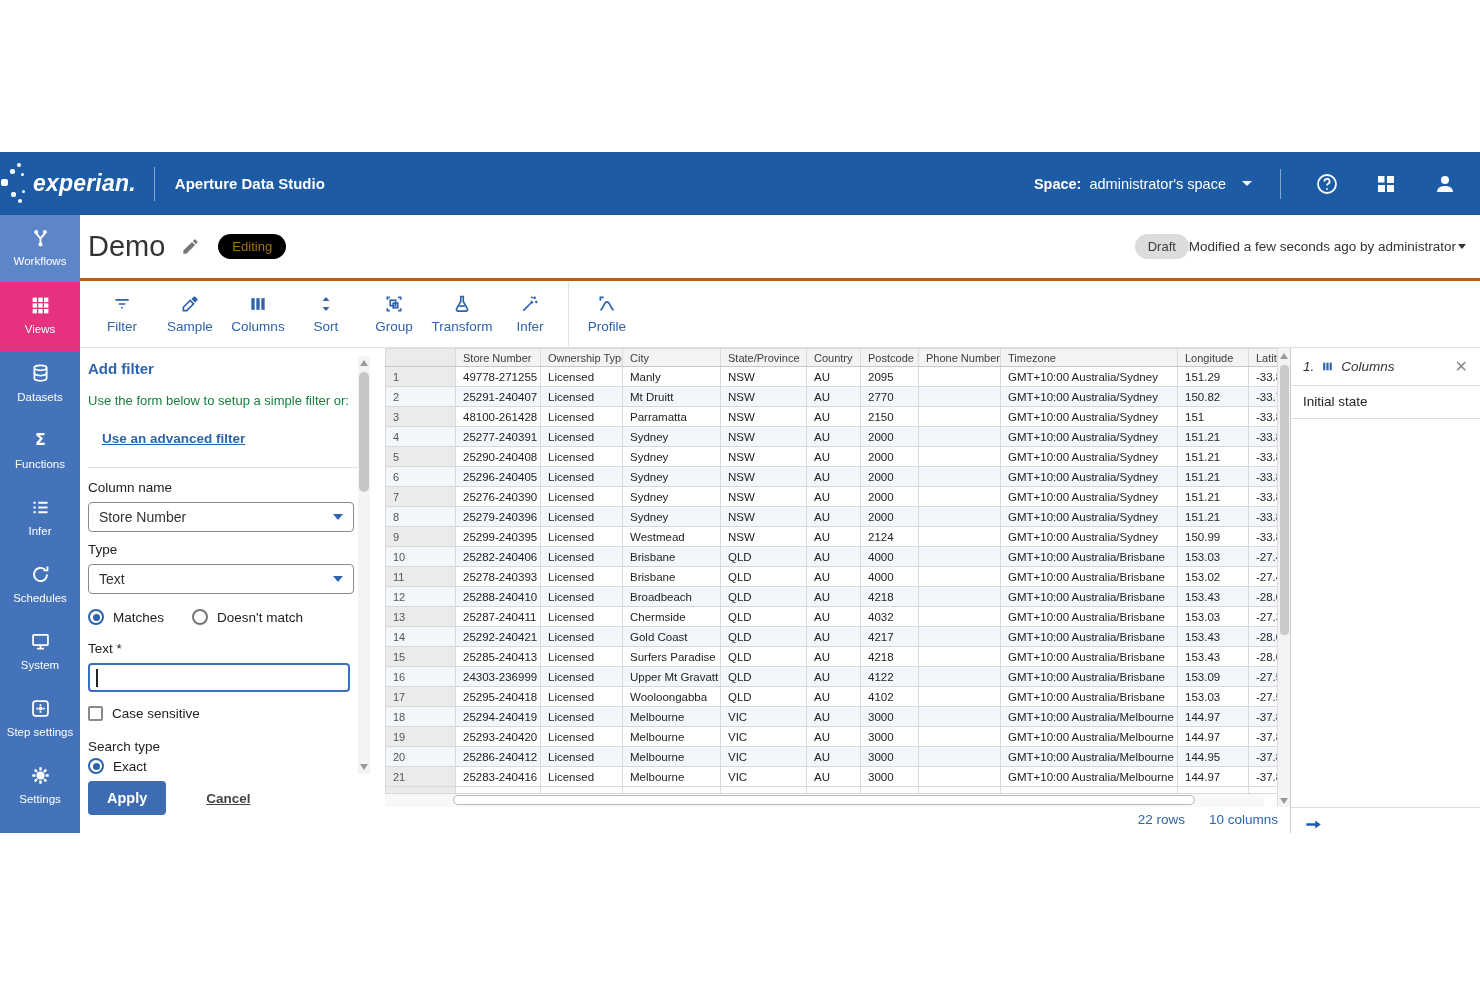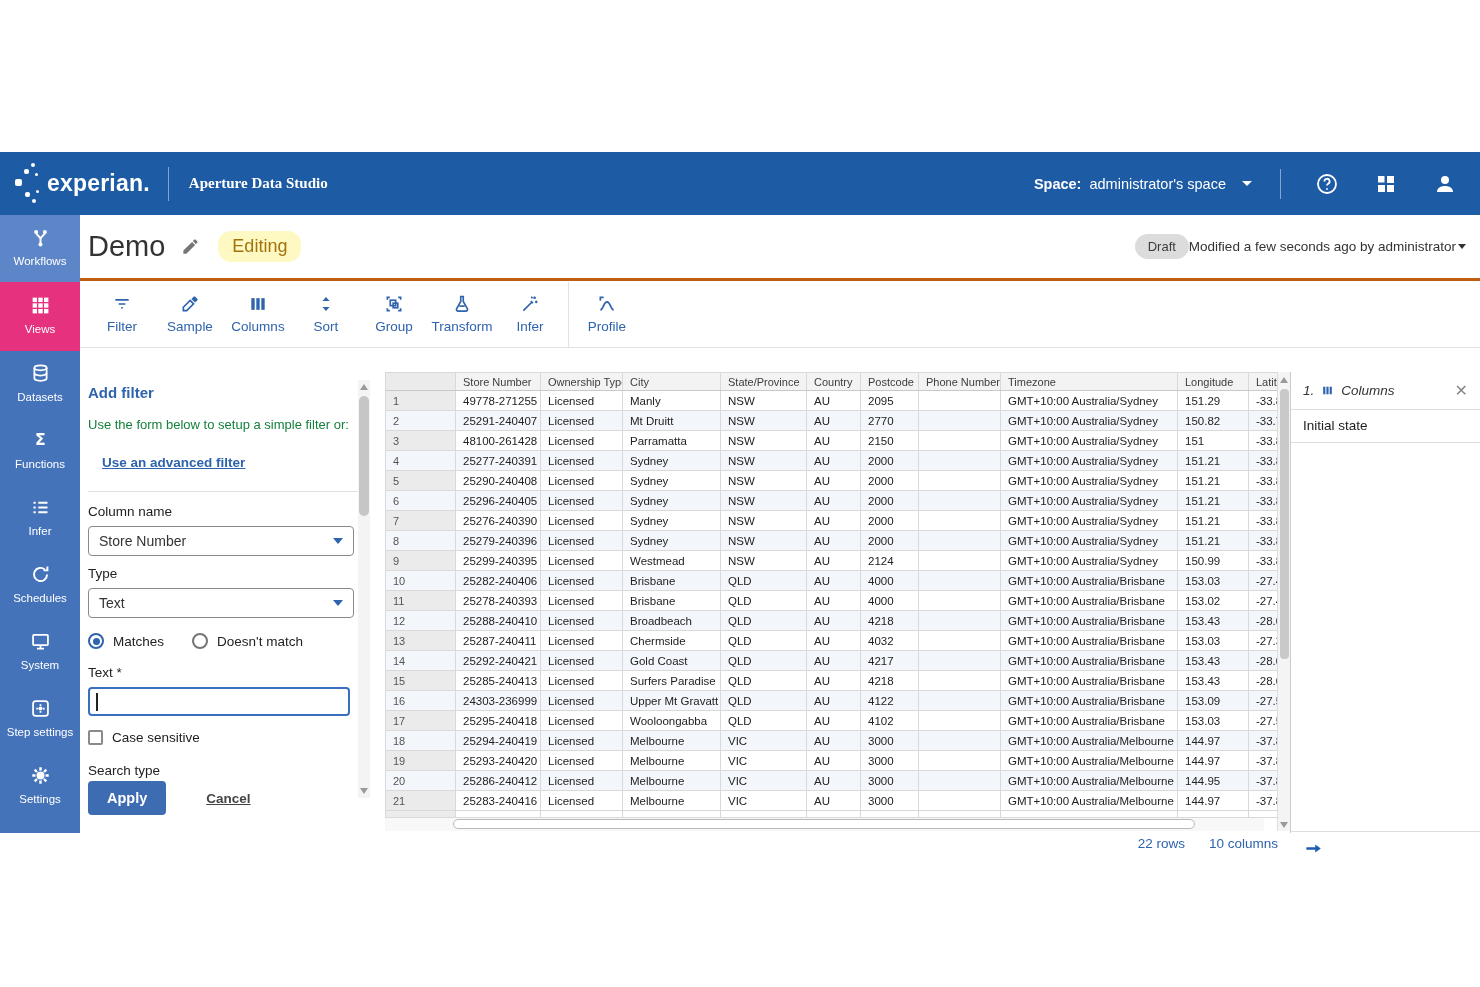--- a/index.html
+++ b/index.html
@@ -1,32 +1,32 @@
 <!DOCTYPE html>
 <html><head>
 <meta charset="utf-8">
 <style>
   html,body{margin:0;padding:0;}
   body{width:1480px;height:987px;background:#fff;font-family:"Liberation Sans",sans-serif;position:relative;overflow:hidden;-webkit-font-smoothing:antialiased;}
   .app{position:absolute;top:152px;left:0;width:1480px;height:681px;display:flex;flex-direction:column;background:#fff;}
   
   .topbar{height:63px;background:#1d5ba4;display:flex;align-items:center;color:#fff;flex-shrink:0;}
-  .logo-wrap{display:flex;align-items:center;padding-left:14px;}
+  .logo-wrap{display:flex;align-items:center;font-style:italic;}
   .logo-dots{position:relative;width:28px;height:44px;margin-right:5px;}
   .logo-dots span{position:absolute;background:#fff;border-radius:2px;}
   .ld1{left:1px;top:17px;width:7px;height:7px;border-radius:2px;}
   .ld2{left:10px;top:7px;width:5px;height:5px;}
   .ld3{left:11px;top:30px;width:5px;height:5px;}
   .ld4{left:17px;top:1px;width:4px;height:4px;}
   .ld5{left:18px;top:37px;width:4px;height:4px;}
   .ld6{left:21px;top:11px;width:3px;height:3px;}
   .ld7{left:22px;top:28px;width:3px;height:3px;}
   .logo-text{font-size:23px;font-weight:bold;letter-spacing:.2px;}
   .topbar-divider{width:1px;height:34px;background:rgba(255,255,255,.45);margin:0 20px 0 18px;}
-  .app-title{font-size:15px;font-weight:bold;font-family:Liberation Serif, serif;}
+  .app-title{font-size:15px;font-weight:bold;}
   .topbar-right{margin-left:auto;display:flex;align-items:center;padding-right:22px;}
   .space-label{font-weight:bold;font-size:14.5px;}
   .space-value{font-size:14.5px;margin-left:8px;}
   .caret-down{width:0;height:0;border-left:5px solid transparent;border-right:5px solid transparent;border-top:5px solid #fff;margin-left:16px;}
   .tb-vdiv{width:1px;height:30px;background:rgba(255,255,255,.45);margin-left:28px;}
   .hicon{width:26px;height:26px;margin-left:33px;display:flex;align-items:center;justify-content:center;color:#fff;cursor:pointer;}
   .hicon svg{width:24px;height:24px;}
   
   .body-row{display:flex;flex:1;min-height:0;}
   .sidebar{width:80px;background:#4573ba;display:flex;flex-direction:column;flex-shrink:0;}
@@ -34,36 +34,36 @@
   .side-item .icon{display:flex;}
   .side-item .icon svg{width:21px;height:21px;}
   .side-item.first{background:#5d86c8;}
   .side-item.active{background:#e5317e;min-height:63px;}
   .main{flex:1;display:flex;flex-direction:column;min-width:0;}
   
   .titlebar{height:63px;background:#fff;display:flex;align-items:center;padding:0 14px 0 8px;flex-shrink:0;}
   .page-title{font-size:29px;color:#333;}
   .pencil{margin-left:16px;color:#757575;display:flex;cursor:pointer;}
   .pencil svg{width:19px;height:19px;}
-  .badge-editing{background:#fef9c3;color:#a2730d;font-size:18px;padding:5px 14px;border-radius:13px;margin-left:18px;}
+  .badge-editing{background:#000000;color:#a2730d;font-size:13px;padding:5px 14px;border-radius:13px;margin-left:18px;}
   .title-right{margin-left:auto;display:flex;align-items:center;font-size:13.5px;color:#333;cursor:pointer;}
   .badge-draft{background:#dcdcdc;color:#3c3c3c;padding:5px 13px;border-radius:13px;font-size:13px;}
   .caret-dark{width:0;height:0;border-left:4.5px solid transparent;border-right:4.5px solid transparent;border-top:5px solid #333;margin-left:2px;}
   .orange-rule{height:3px;background:#bf5e11;flex-shrink:0;}
   
   .toolbar{height:66px;display:flex;align-items:center;padding-left:8px;border-bottom:1px solid #e2e2e2;flex-shrink:0;background:#fff;}
   .tb-item{width:68px;display:flex;flex-direction:column;align-items:center;gap:5px;color:#2e63ad;font-size:13.5px;cursor:pointer;}
   .tb-item .icon{display:flex;}
   .tb-item .icon svg{width:20px;height:20px;}
   .tb-divider{width:1px;height:65px;background:#e2e2e2;margin:0 4px;}
   .finish-wrap{margin-left:auto;display:flex;align-items:center;align-self:stretch;}
   .finish{width:121px;display:flex;flex-direction:column;align-items:center;gap:5px;color:#2e63ad;font-size:13.5px;cursor:pointer;}
   .finish .icon svg{width:20px;height:20px;}
   
-  .content{flex:1;display:flex;min-height:0;position:relative;background:#fff;margin-top:24px;}
+  .content{flex:1;display:flex;min-height:0;position:relative;background:#fff;}
   
   .filter-panel{width:305px;flex-shrink:0;position:relative;padding:12px 0 0 8px;box-sizing:border-box;}
   .fp-title{color:#2e63ad;font-size:15px;font-weight:bold;margin:0 0 16px;}
   .fp-desc{font-size:13px;color:#15803d;width:268px;white-space:nowrap;overflow:hidden;}
   .fp-link{display:inline-block;margin:23px 0 0 14px;color:#2e63ad;font-weight:bold;font-size:13.5px;text-decoration:underline;cursor:pointer;}
   .fp-divider{height:1px;background:#e0e0e0;width:278px;margin:20px 0 12px;}
   .fp-label{font-size:13.5px;color:#222;margin:10px 0 7px;}
   .fp-select{width:266px;height:30px;border:1px solid #8a8a8a;border-radius:4px;display:flex;align-items:center;padding:0 10px;font-size:14px;color:#333;justify-content:space-between;background:#fff;box-sizing:border-box;cursor:pointer;margin-bottom:6px;}
   .select-caret{width:0;height:0;border-left:5px solid transparent;border-right:5px solid transparent;border-top:6px solid #2e63ad;}
   .fp-radios{display:flex;align-items:center;gap:9px;margin:15px 0 2px;font-size:13.5px;color:#222;}

